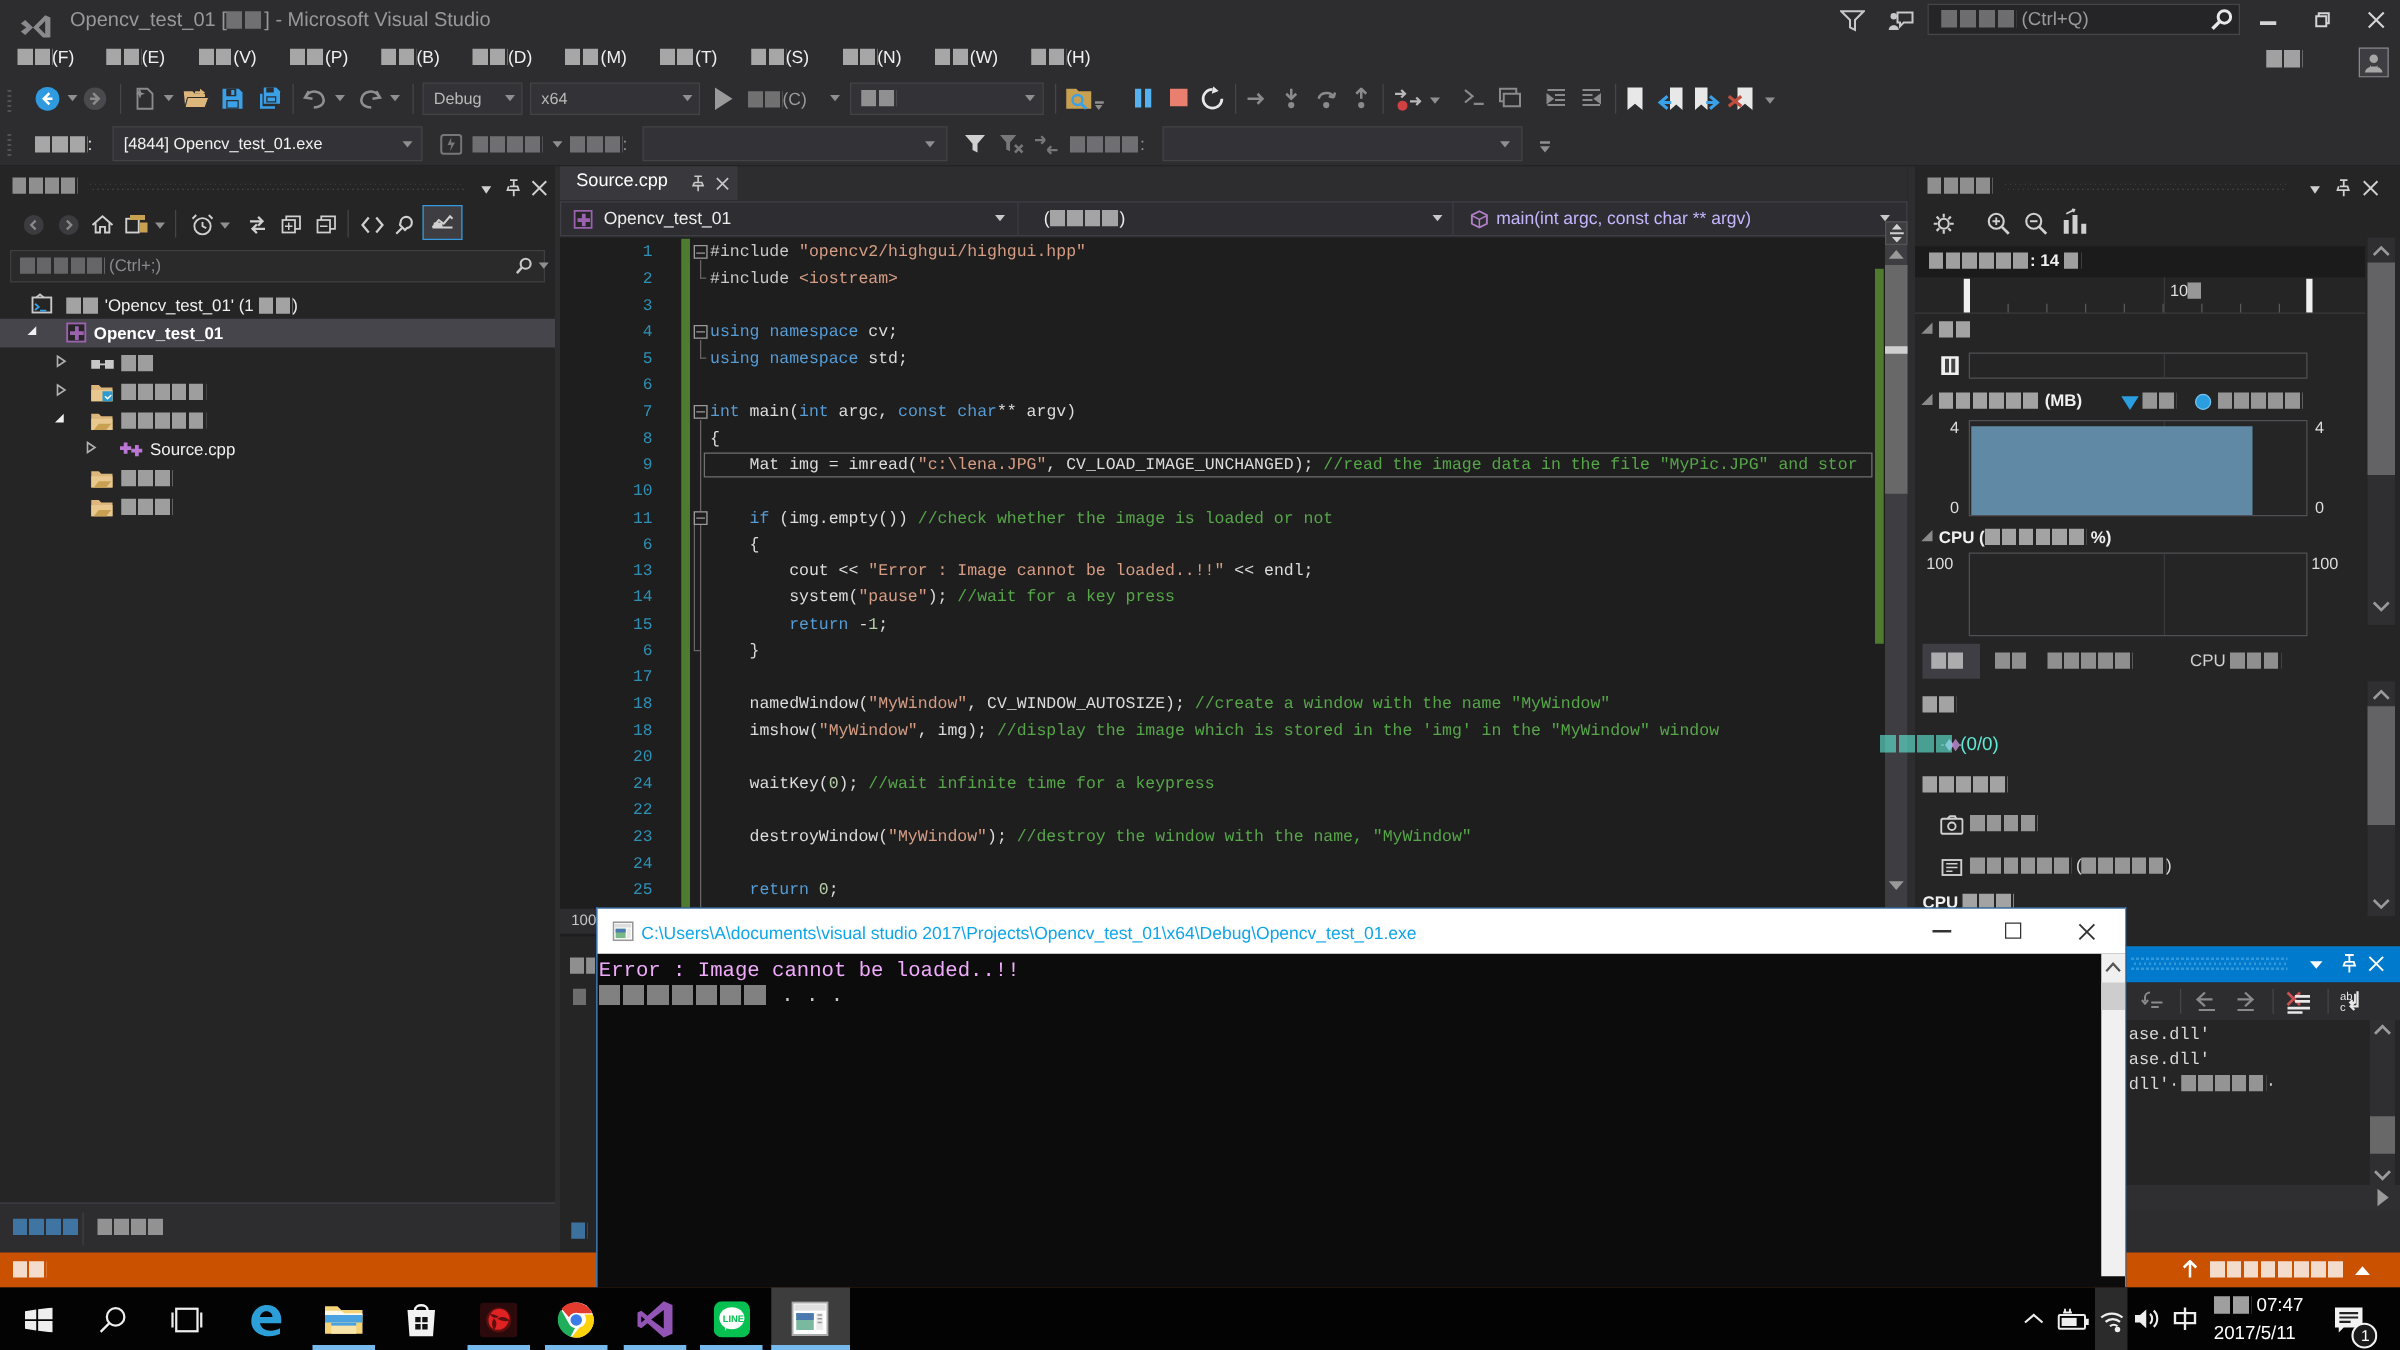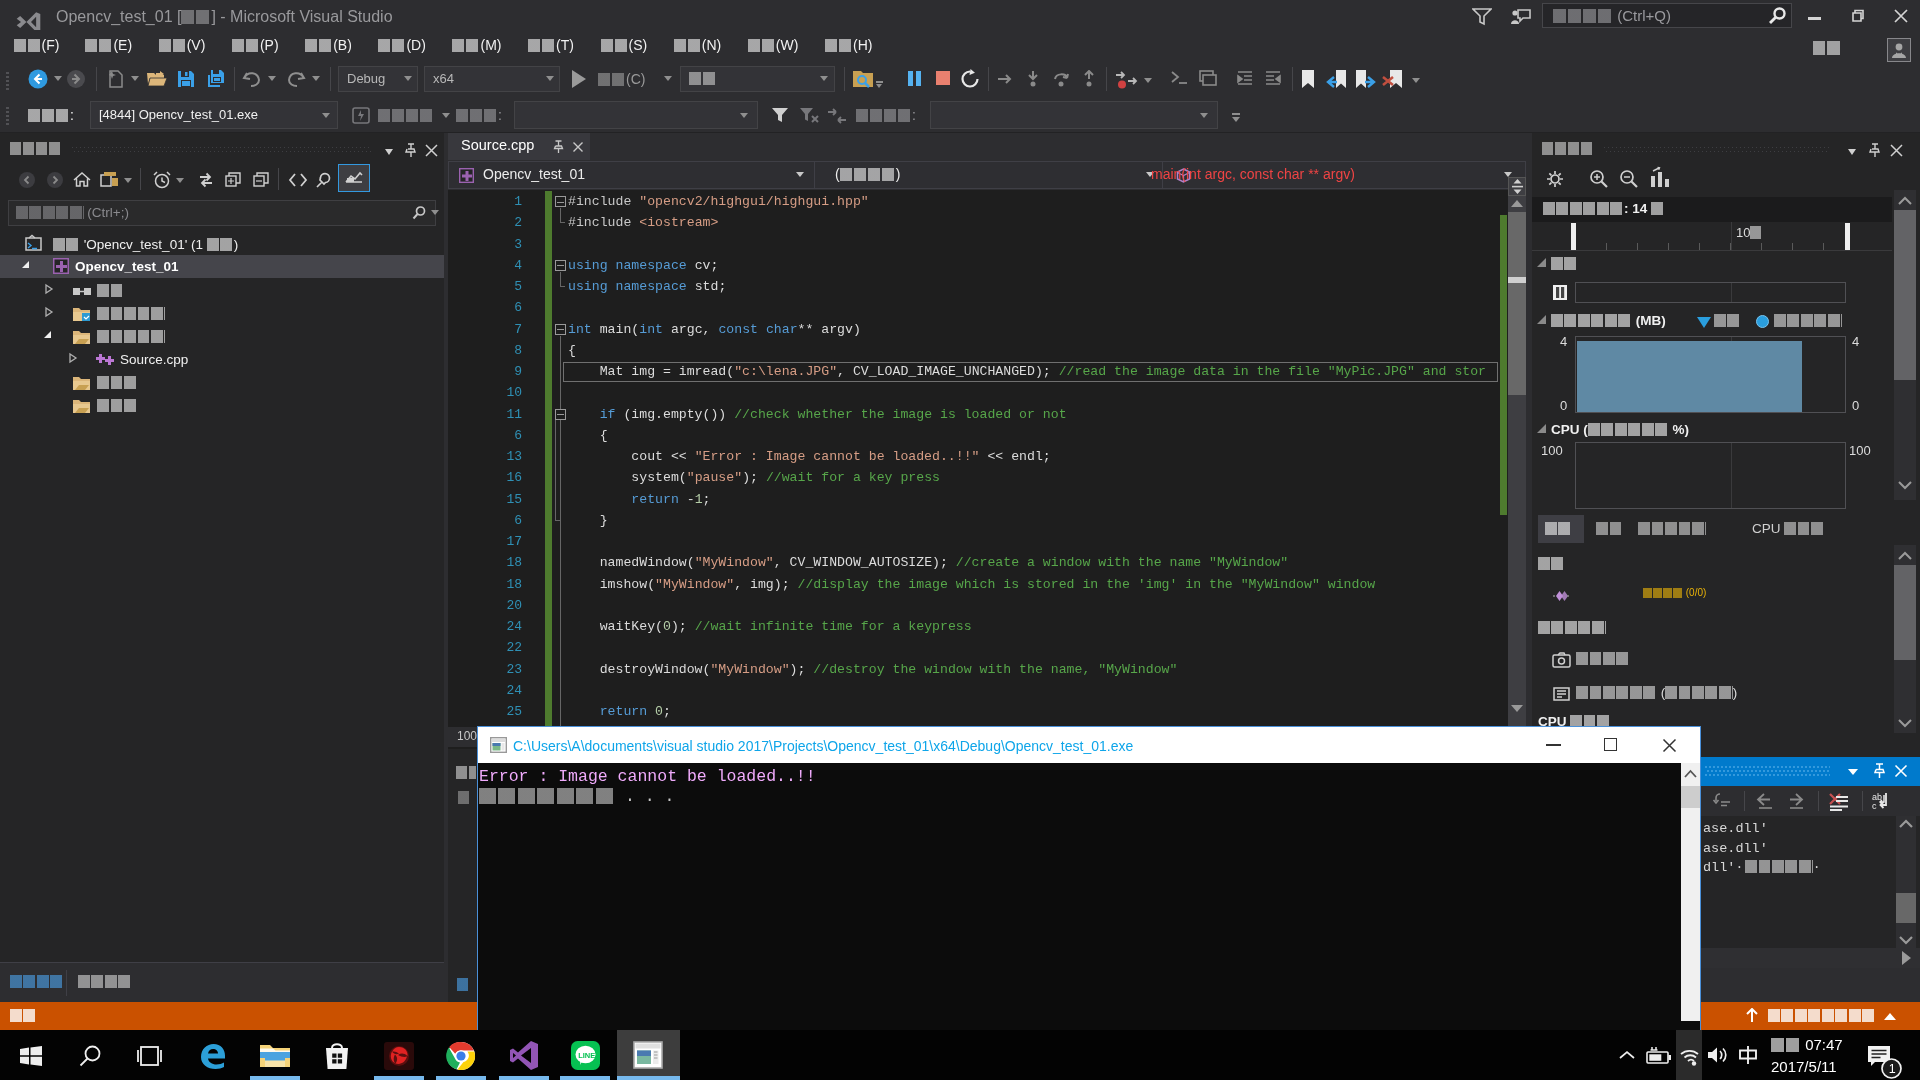--- a/index.html
+++ b/index.html
@@ -327,37 +327,37 @@
 <div class="ab" style="left:483px;top:166px;font-size:14px;color:#ececec">Opencv_test_01</div>
 <div class="ab" style="left:796px;top:172px;border-left:4.5px solid transparent;border-right:4.5px solid transparent;border-top:5.5px solid #c8c8c8"></div>
 <div class="ab" style="left:815px;top:161px;width:348px;height:28px;border:1px solid #3f3f46;border-left:none;background:#2e2e32"></div>
 <div class="ab" style="left:835px;top:166px;font-size:14px;color:#ececec">(<b class="z w4"></b>)</div>
 <div class="ab" style="left:1146px;top:172px;border-left:4.5px solid transparent;border-right:4.5px solid transparent;border-top:5.5px solid #c8c8c8"></div>
 <div class="ab" style="left:1163px;top:161px;width:363px;height:28px;border:1px solid #3f3f46;border-left:none;background:#2e2e32"></div>
 <svg class="ab" style="left:1176px;top:168px" width="15" height="15">
     <path d="M7.5 1 L13.5 4 V11 L7.5 14 L1.5 11 V4 Z" fill="none" stroke="#b180c8" stroke-width="1.5"></path>
     <path d="M1.5 4.5 L7.5 7.5 L13.5 4.5 M7.5 7.5 V14" stroke="#b180c8" stroke-width="1.2" fill="none"></path>
   </svg>
-<div class="ab" style="left:1151px;top:166px;font-size:14px;color:#ef4444">main(int argc, const char ** argv)</div>
+<div class="ab" style="left:1197px;top:166px;font-size:14px;color:#c4b5fd">main(int argc, const char ** argv)</div>
 <div class="ab" style="left:1504px;top:172px;border-left:4.5px solid transparent;border-right:4.5px solid transparent;border-top:5.5px solid #c8c8c8"></div>
 <div class="ab mono" style="left:448px;top:191px;width:74px;font-size:13px;line-height:21.25px;text-align:right;color:#2f90b5">
     <div style="height:21.25px">1</div>
     <div style="height:21.25px">2</div>
     <div style="height:21.25px">3</div>
     <div style="height:21.25px">4</div>
     <div style="height:21.25px">5</div>
     <div style="height:21.25px">6</div>
     <div style="height:21.25px">7</div>
     <div style="height:21.25px">8</div>
     <div style="height:21.25px">9</div>
     <div style="height:21.25px">10</div>
     <div style="height:21.25px">11</div>
     <div style="height:21.25px">6</div>
     <div style="height:21.25px">13</div>
-    <div style="height:21.25px">16</div>
+    <div style="height:21.25px">14</div>
     <div style="height:21.25px">15</div>
     <div style="height:21.25px">6</div>
     <div style="height:21.25px">17</div>
     <div style="height:21.25px">18</div>
     <div style="height:21.25px">18</div>
     <div style="height:21.25px">20</div>
     <div style="height:21.25px">24</div>
     <div style="height:21.25px">22</div>
     <div style="height:21.25px">23</div>
     <div style="height:21.25px">24</div>
@@ -476,21 +476,21 @@
 <div class="ab" style="left:1545px;top:521px;font-size:13.5px;color:#f0f0f0"><b class="z w2"></b></div>
 <div class="ab" style="left:1596px;top:521px;font-size:13.5px;color:#d0d0d0"><b class="z w2"></b></div>
 <div class="ab" style="left:1638px;top:521px;font-size:13.5px;color:#d0d0d0"><b class="z w5"></b></div>
 <div class="ab" style="left:1752px;top:521px;font-size:13.5px;color:#d0d0d0">CPU <b class="z w3"></b></div>
 <div class="ab" style="left:1538px;top:556px;font-size:13.5px;color:#f0f0f0;font-weight:bold"><b class="z w2"></b></div>
 <svg class="ab" style="left:1552px;top:589px" width="18" height="14">
     <path d="M4 7 l3.5 -5 3.5 5 -3.5 5 z" fill="#c090d8"></path>
     <path d="M9 7 l3.5 -5 3.5 5 -3.5 5 z" fill="#c090d8" opacity=".8"></path>
     <path d="M1 7 h2 M15 7 h2" stroke="#888" stroke-width="1.4"></path>
   </svg>
-<div class="ab" style="left:1643px;top:587px;font-size:10px;color:#eab308"><b class="z w4"></b> (0/0)</div>
+<div class="ab" style="left:1504px;top:587px;font-size:15px;color:#5eead4"><b class="z w4"></b> (0/0)</div>
 <div class="ab" style="left:1538px;top:620px;font-size:13.5px;color:#f0f0f0;font-weight:bold"><b class="z w5"></b></div>
 <svg class="ab" style="left:1552px;top:652px" width="19" height="16">
     <rect x="1" y="3" width="17" height="12" rx="1.5" fill="none" stroke="#d0d0d0" stroke-width="1.5"></rect>
     <path d="M6 3 L8 1 H12 L13 3" fill="none" stroke="#d0d0d0" stroke-width="1.5"></path>
     <circle cx="9.5" cy="9" r="3" fill="none" stroke="#d0d0d0" stroke-width="1.5"></circle>
   </svg>
 <div class="ab" style="left:1576px;top:651px;font-size:13.5px;color:#dcdcdc"><b class="z w4"></b></div>
 <svg class="ab" style="left:1552px;top:686px" width="19" height="16">
     <rect x="2" y="2" width="15" height="12" fill="none" stroke="#d0d0d0" stroke-width="1.5"></rect>
     <path d="M5 5 h9 M5 8 h9 M5 11 h5" stroke="#d0d0d0" stroke-width="1.3"></path>

